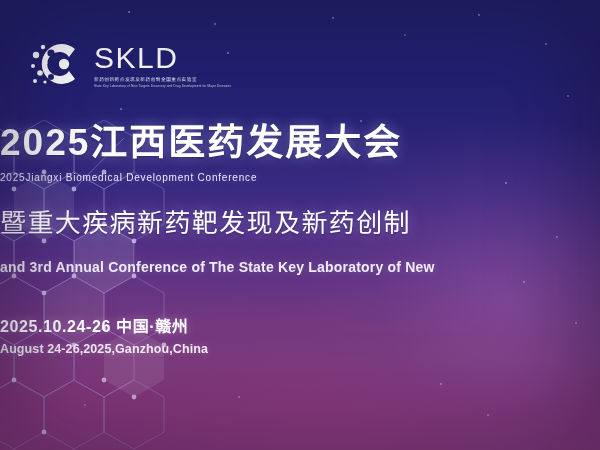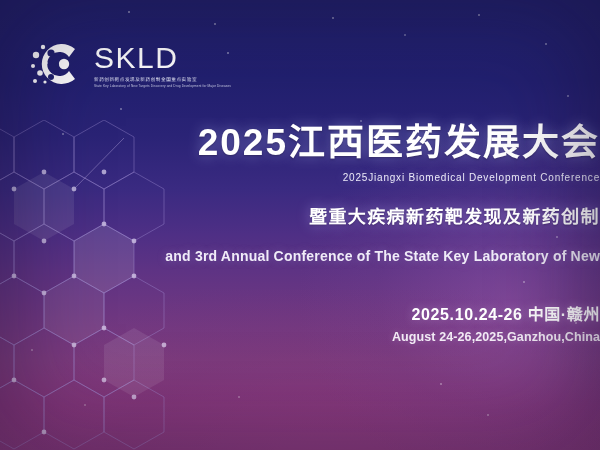--- a/index.html
+++ b/index.html
@@ -116,45 +116,44 @@
     transform: scale(0.92);
     transform-origin: left center;
   }
 
   
   .content {
     position: absolute;
     left: 0;
     right: 0;
     top: 122px;
-    text-align: right;
+    text-align: left;
     color: #fff;
-    margin-left: 32px;
   }
 
   .t-main {
     font-size: 37px;
     font-weight: bold;
     letter-spacing: 2px;
     line-height: 1.12;
     color: #ffffff;
     text-shadow: 0 0 14px rgba(190,200,255,0.45), 0 1px 2px rgba(20,10,50,0.55);
   }
   .t-main-en {
     font-size: 10px;
     font-weight: normal;
     letter-spacing: .8px;
     color: #eceaf8;
     margin-top: 9px;
     text-shadow: 0 0 8px rgba(170,180,245,0.4);
   }
 
   .t-sub1 {
-    font-size: 18px;
-    font-weight: bold;
+    font-size: 26px;
+    font-weight: normal;
     letter-spacing: 1.4px;
     line-height: 1.42;
     color: #ffffff;
     margin-top: 22px;
     text-shadow: 0 0 14px rgba(195,185,255,0.45), 0 1px 2px rgba(30,10,55,0.5);
   }
 
   .t-sub-en {
     font-size: 14px;
     font-weight: bold;

